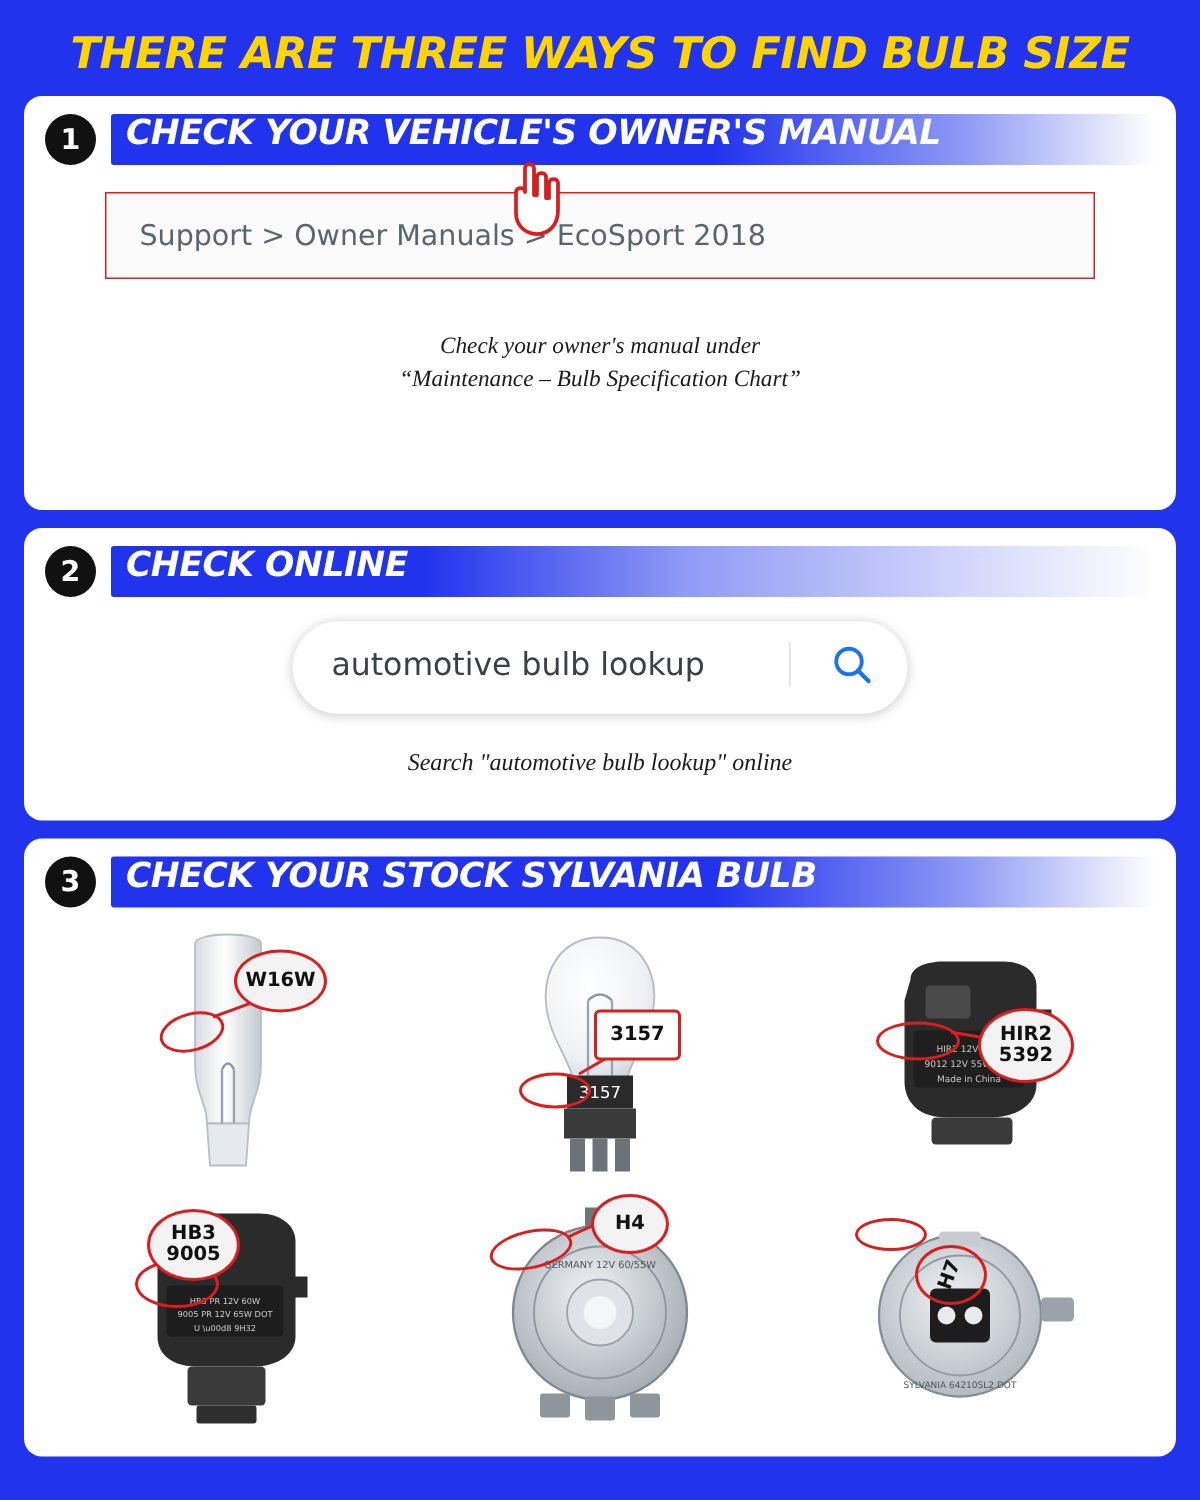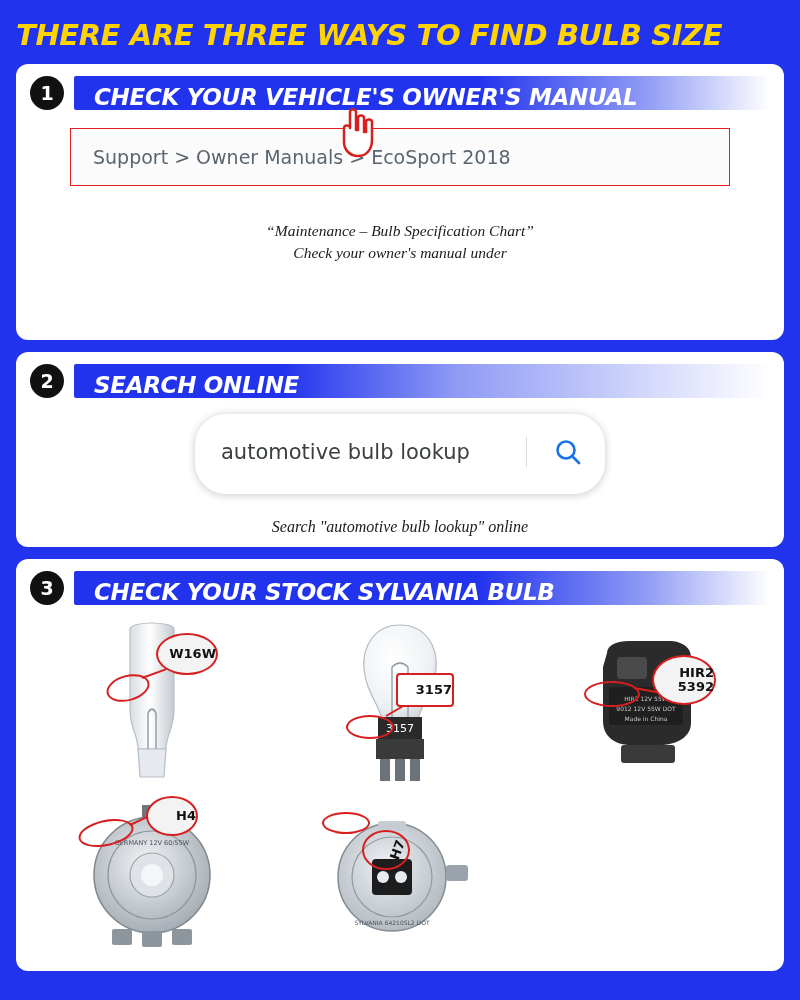--- a/index.html
+++ b/index.html
@@ -16,20 +16,21 @@
     position: relative;
     padding: 14px 16px;
   }
   .main-title {
     color: #ffd400;
     font-family: "DejaVu Sans", sans-serif;
     font-weight: bold;
     font-style: italic;
     font-size: 29px;
     letter-spacing: -0.4px;
+    text-align: center;
     line-height: 1.1;
     padding: 6px 0 12px 0;
     white-space: nowrap;
   }
   .card {
     background: #ffffff;
     border-radius: 12px;
     margin-bottom: 12px;
     padding: 12px 14px 14px 14px;
     position: relative;
@@ -52,22 +53,22 @@
     align-items: center;
     justify-content: center;
     flex: 0 0 auto;
   }
   .step-title-bar {
     flex: 1 1 auto;
     height: 34px;
     background: linear-gradient(90deg, #2233ee 0%, #2233ee 58%, #8f9bf5 82%, #ffffff 100%);
     border-radius: 2px;
     display: flex;
-    align-items: flex-end;
-    padding-left: 20px;
+    align-items: flex-start;
+    padding-left: 10px;
   }
   .step-title {
     color: #ffffff;
     font-family: "DejaVu Sans", sans-serif;
     font-weight: bold;
     font-style: italic;
     font-size: 23px;
     letter-spacing: -0.3px;
     white-space: nowrap;
   }
@@ -106,21 +107,21 @@
   }
 
   
   .search-wrap {
     display: flex;
     justify-content: center;
     margin-top: 16px;
   }
   .search-bar {
     width: 410px;
-    height: 80px;
+    height: 62px;
     border-radius: 31px;
     background: #ffffff;
     box-shadow: 0 1px 8px rgba(0,0,0,0.22);
     display: flex;
     align-items: center;
     padding: 0 8px 4px 26px;
   }
   .search-value {
     flex: 1 1 auto;
     color: #3c4043;
@@ -163,21 +164,21 @@
     align-items: center;
     justify-content: center;
   }
   .callout {
     position: absolute;
     border: 2px solid #d81f1f;
     border-radius: 50%;
     background: #f3f3f3;
     display: flex;
     flex-direction: column;
-    align-items: flex-end;
+    align-items: center;
     justify-content: center;
     color: #111;
     font-family: "DejaVu Sans", sans-serif;
     font-weight: bold;
     font-size: 13px;
     line-height: 1.1;
   }
   .callout.rect {
     border-radius: 4px;
     background: #ffffff;
@@ -214,30 +215,30 @@
       <span class="breadcrumb-text">Support &gt; Owner Manuals &gt; EcoSport 2018</span>
     </div>
 
     <div class="hand">
       <svg width="44" height="52" viewBox="0 0 44 52">
         <path d="M14 6 C14 2.5 20 2.5 20 6 L20 24 L22 24 L22 12 C22 8.5 28 8.5 28 12 L28 26 L30 26 L30 16 C30 12.5 36 12.5 36 16 L36 34 C36 44 30 50 22 50 C14 50 8 44 8 36 L8 22 C8 18.5 14 18.5 14 22 Z" fill="#ffffff" stroke="#d81f1f" stroke-width="2.5" stroke-linejoin="round"></path>
       </svg>
     </div>
 
     <div class="caption">
+      <div>Check your owner's manual under</div>
       <div>“Maintenance – Bulb Specification Chart”</div>
-      <div>Check your owner's manual under</div>
     </div>
   </div>
 
   <div class="card" style="height:195px;">
     <div class="step-head">
       <div class="step-num">2</div>
       <div class="step-title-bar" style="background:linear-gradient(90deg,#2233ee 0%,#2233ee 30%,#8f9bf5 55%,#ffffff 100%);">
-        <span class="step-title">SEARCH ONLINE</span>
+        <span class="step-title">CHECK ONLINE</span>
       </div>
     </div>
 
     <div class="search-wrap">
       <div class="search-bar">
         <div class="search-value" placeholder="automotive bulb lookup">automotive bulb lookup</div>
         <div class="search-divider"></div>
         <div class="search-icon-btn">
           <svg width="30" height="30" viewBox="0 0 30 30">
             <circle cx="13" cy="13" r="8.5" fill="none" stroke="#1a73e8" stroke-width="2.6"></circle>
@@ -314,26 +315,43 @@
           <path d="M34 26 C34 18 44 14 56 14 L96 14 C108 14 118 20 118 30 L118 46 L128 46 L128 64 L118 64 L118 96 C118 110 104 118 86 118 L58 118 C40 118 30 108 30 94 L30 40 Z" fill="#2b2b2b"></path>
           <rect x="44" y="30" width="30" height="22" rx="3" fill="#4a4a4a"></rect>
           <rect x="36" y="60" width="74" height="38" rx="3" fill="#1f1f1f"></rect>
           <text x="73" y="74" font-family="DejaVu Sans, sans-serif" font-size="6" fill="#c8c8c8" text-anchor="middle">HIR2 12V 55W</text>
           <text x="73" y="84" font-family="DejaVu Sans, sans-serif" font-size="6" fill="#c8c8c8" text-anchor="middle">9012 12V 55W DOT</text>
           <text x="73" y="94" font-family="DejaVu Sans, sans-serif" font-size="6" fill="#c8c8c8" text-anchor="middle">Made in China</text>
           <rect x="48" y="118" width="54" height="18" rx="3" fill="#3a3a3a"></rect>
         </svg>
         <div class="hl-ellipse" style="left:58px;top:66px;width:56px;height:26px;"></div>
         <div class="leader" style="left:108px;top:72px;width:24px;transform:rotate(10deg);"></div>
-        <div class="callout" style="left:126px;top:40px;width:64px;height:50px;">
+        <div class="callout" style="left:126px;top:57px;width:64px;height:50px;">
           <span>HIR2</span>
           <span>5392</span>
         </div>
       </div>
 
+      <div class="bulb-cell">
+        <svg width="150" height="155" viewBox="0 0 150 155">
+          <path d="M30 22 C30 14 42 10 58 10 L96 10 C110 10 120 18 120 28 L120 52 L128 52 L128 66 L120 66 L120 92 C120 104 108 112 92 112 L54 112 C38 112 28 104 28 92 L28 34 Z" fill="#2b2b2b"></path>
+          <rect x="40" y="24" width="34" height="24" rx="3" fill="#474747"></rect>
+          <rect x="34" y="58" width="78" height="34" rx="3" fill="#1d1d1d"></rect>
+          <text x="73" y="70" font-family="DejaVu Sans, sans-serif" font-size="5.5" fill="#cccccc" text-anchor="middle">HB3 PR 12V 60W</text>
+          <text x="73" y="79" font-family="DejaVu Sans, sans-serif" font-size="5.5" fill="#cccccc" text-anchor="middle">9005 PR 12V 65W DOT</text>
+          <text x="73" y="88" font-family="DejaVu Sans, sans-serif" font-size="5.5" fill="#cccccc" text-anchor="middle">U \u00d8 9H32</text>
+          <rect x="48" y="112" width="52" height="26" rx="3" fill="#3a3a3a"></rect>
+          <rect x="54" y="138" width="40" height="12" rx="2" fill="#2e2e2e"></rect>
+        </svg>
+        <div class="hl-ellipse" style="left:60px;top:46px;width:56px;height:32px;"></div>
+        <div class="callout" style="left:68px;top:12px;width:62px;height:48px;">
+          <span>HB3</span>
+          <span>9005</span>
+        </div>
+      </div>
 
       <div class="bulb-cell">
         <svg width="160" height="155" viewBox="0 0 160 155">
           <defs>
             <radialGradient id="g4" cx="0.45" cy="0.4" r="0.7">
               <stop offset="0" stop-color="#f2f4f6"></stop>
                 <stop offset="1" stop-color="#9aa3ab"></stop>
             </radialGradient>
           </defs>
           <rect x="70" y="6" width="18" height="22" fill="#6d757d"></rect>

